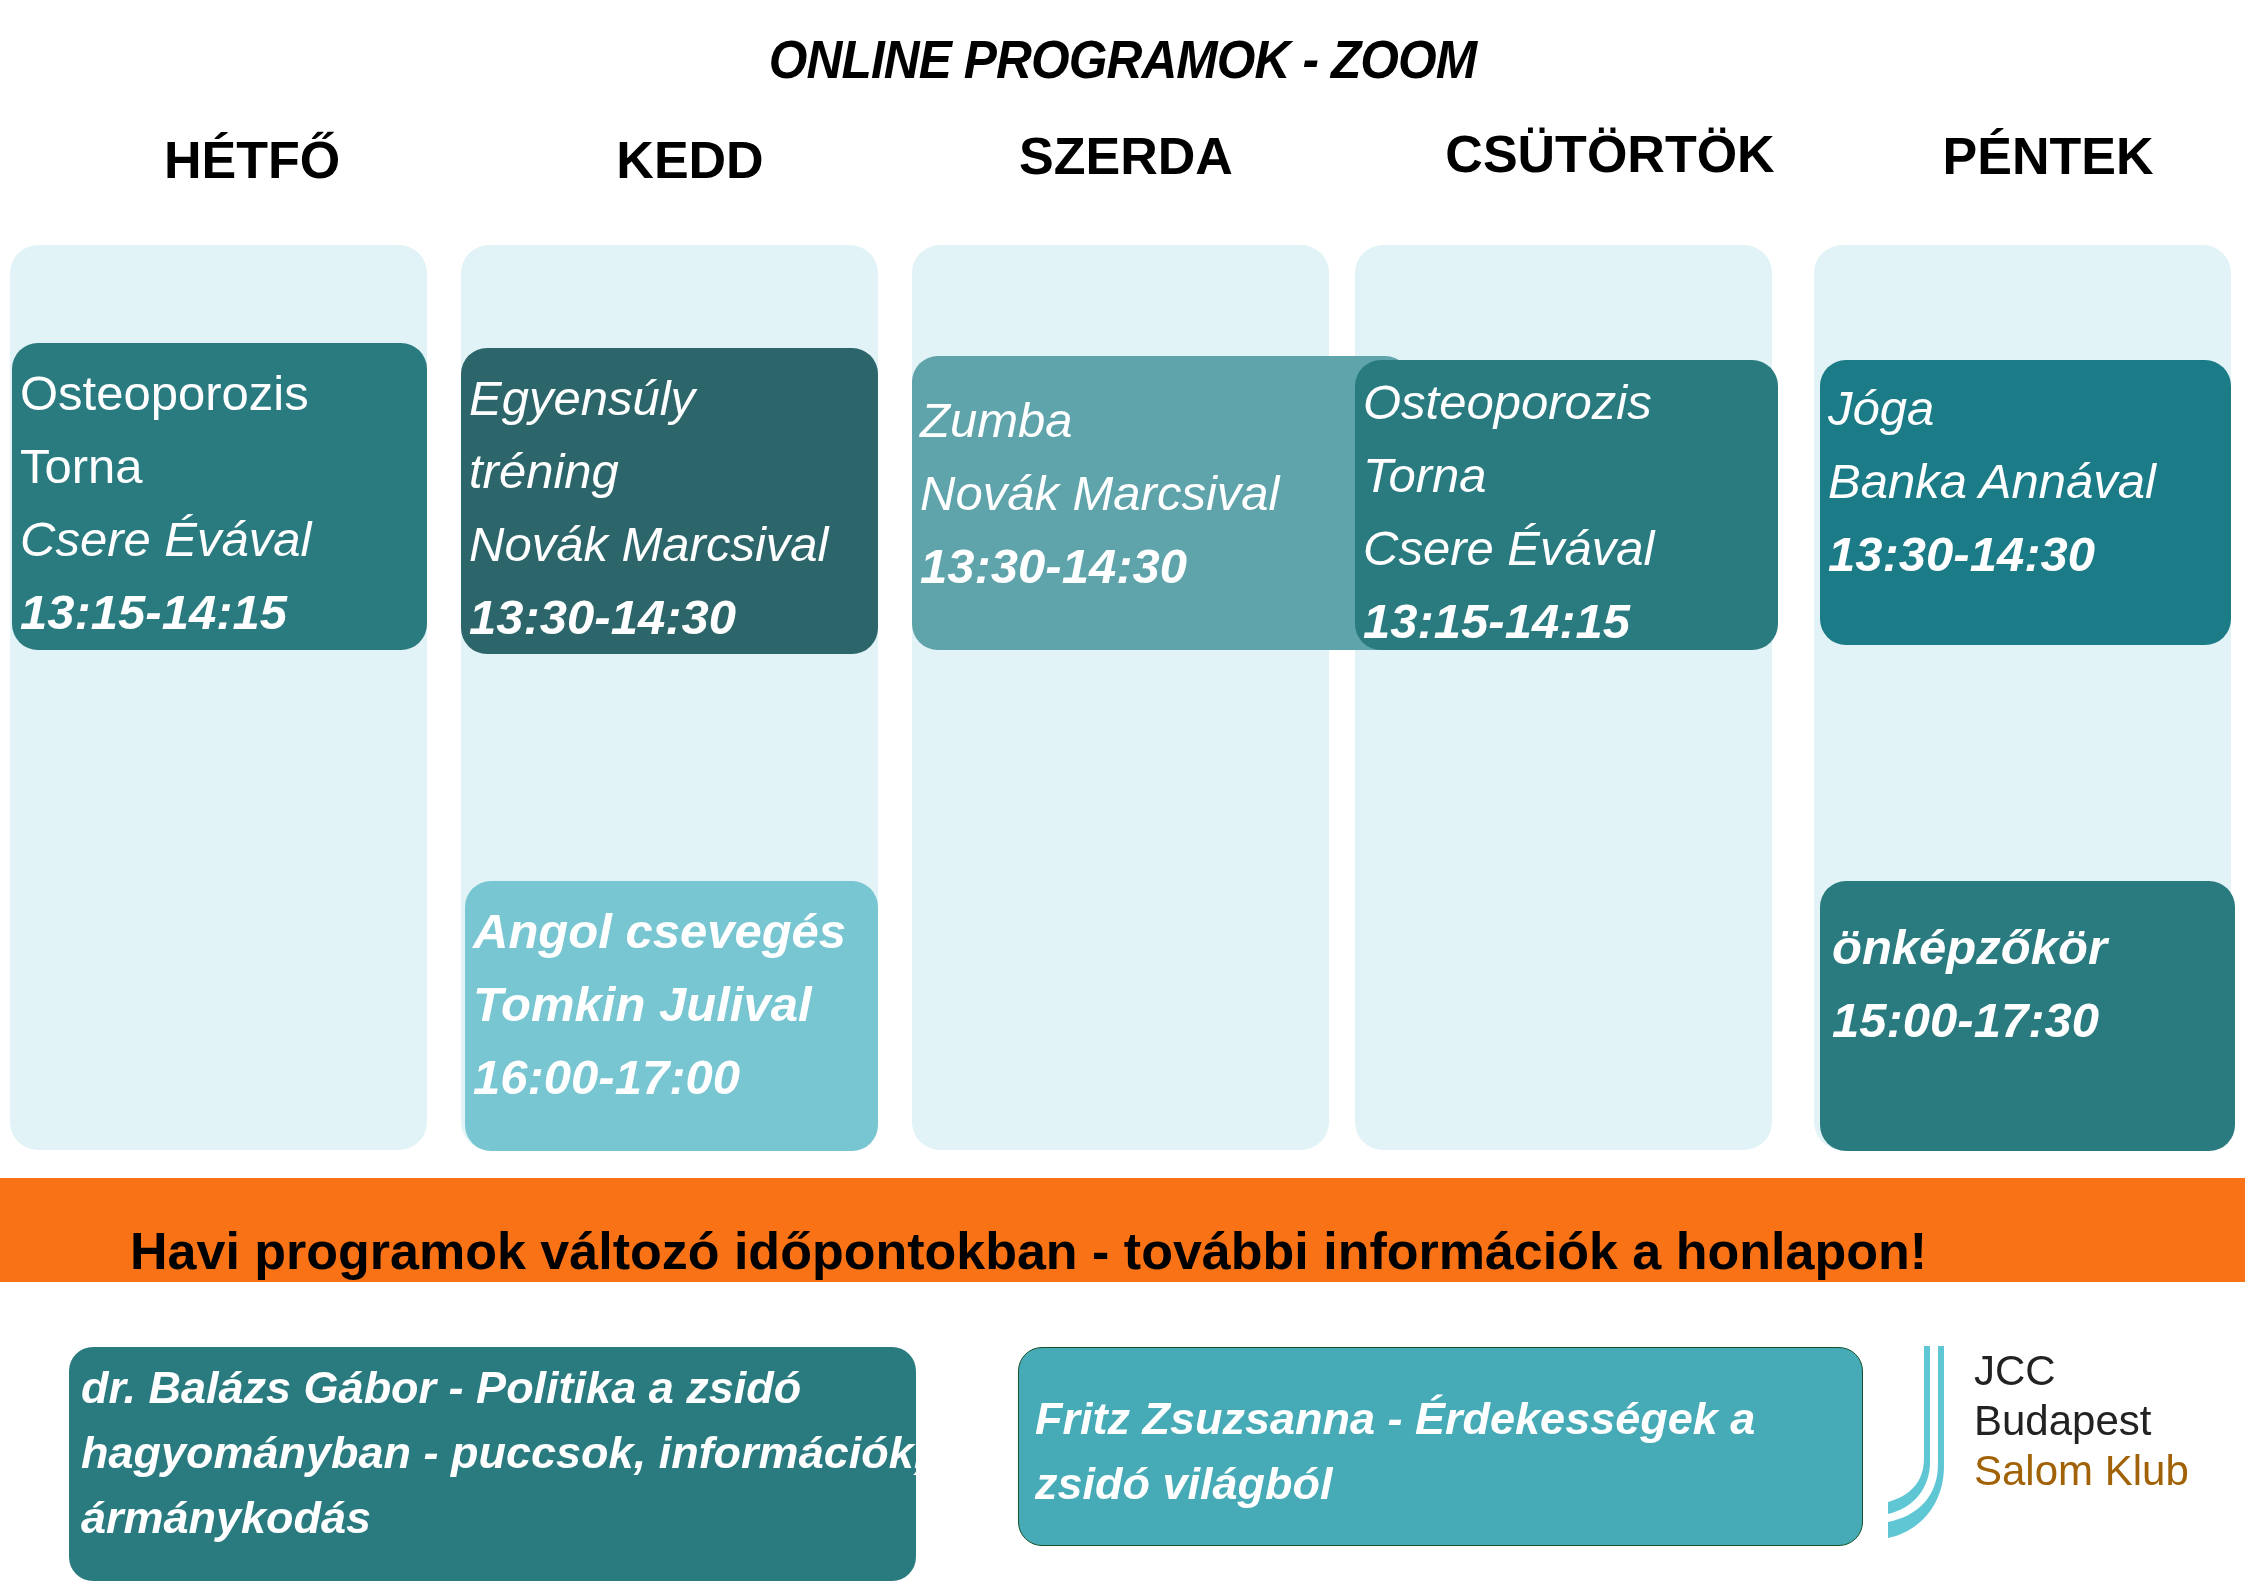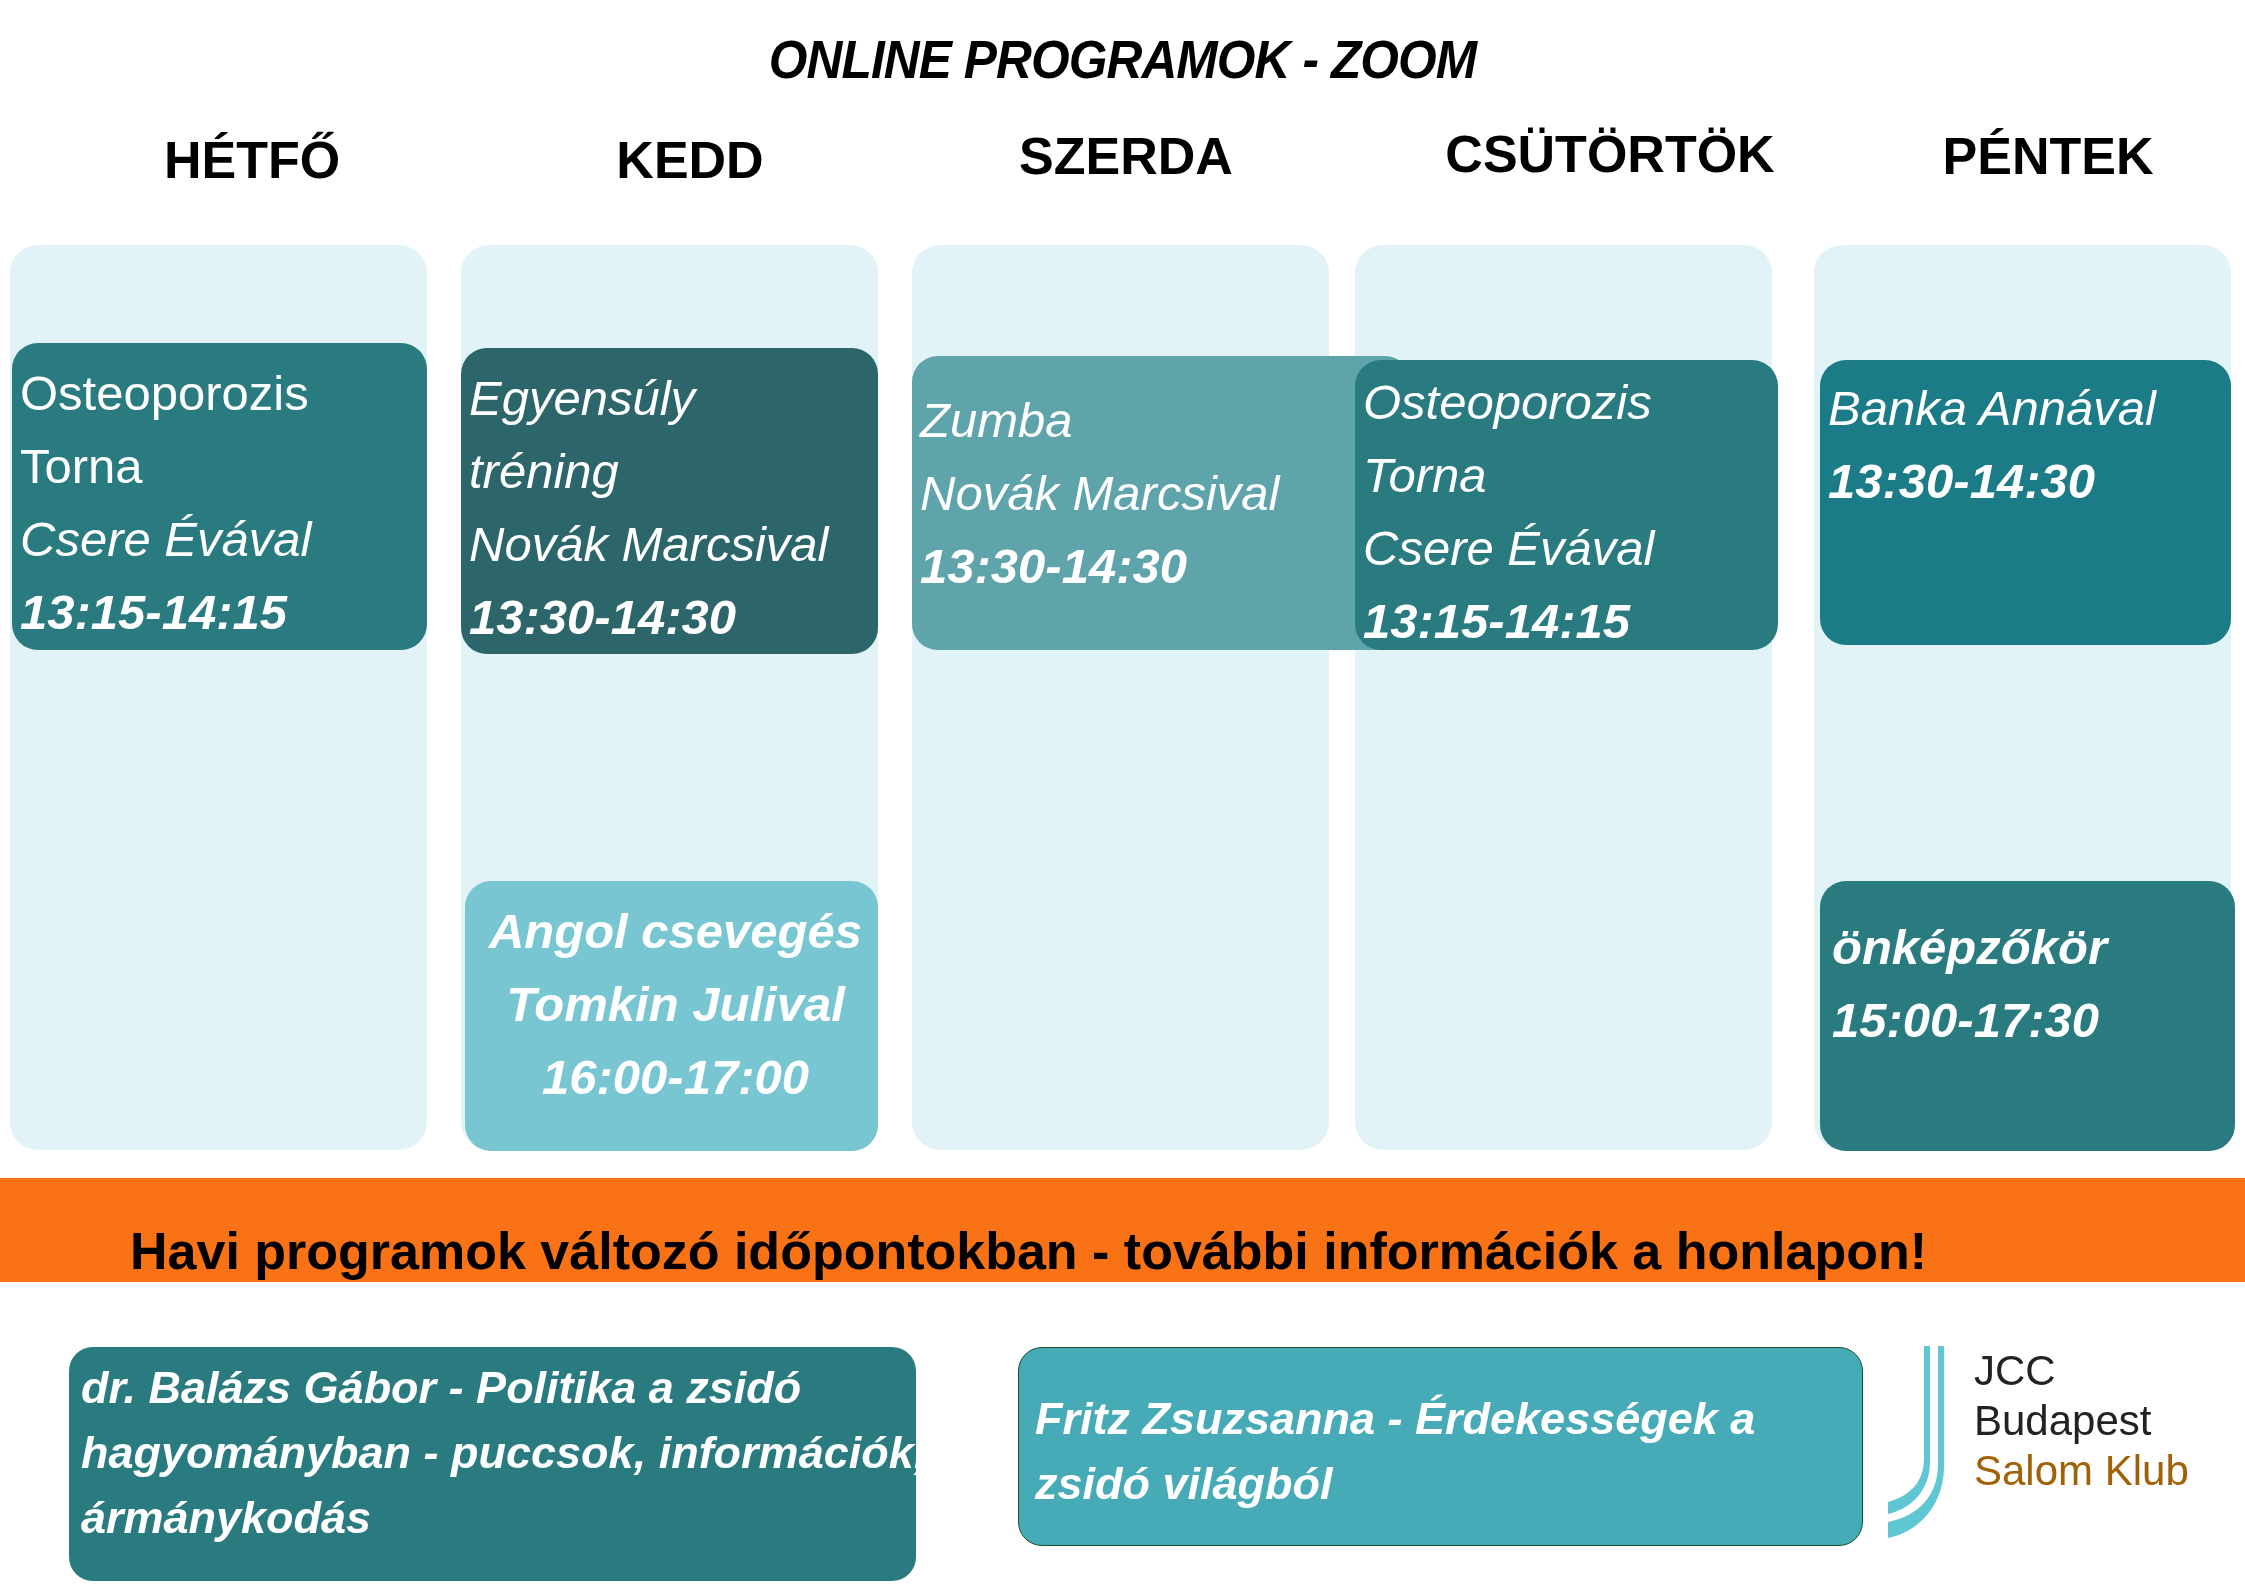--- a/index.html
+++ b/index.html
@@ -70,40 +70,41 @@
   <span class="line italic">Csere Évával</span>
   <span class="line italic bold">13:15-14:15</span>
 </div>
 
 <div class="card" style="left:461px; top:348px; width:417px; height:306px; background:#2d666a;">
   <span class="line italic">Egyensúly</span>
   <span class="line italic">tréning</span>
   <span class="line italic">Novák Marcsival</span>
   <span class="line italic bold">13:30-14:30</span>
 </div>
-<div class="card" style="left:465px; top:881px; width:413px; height:270px; background:#78c6d2; text-align:center;">
+<div class="card" style="left:465px; top:881px; width:413px; height:270px; background:#78c6d2; ">
   <span class="line italic bold">Angol csevegés</span>
   <span class="line italic bold">Tomkin Julival</span>
   <span class="line italic bold">16:00-17:00</span>
 </div>
 
 <div class="card" style="left:912px; top:356px; width:499px; height:294px; background:#5fa3ab; padding-top:28px;">
   <span class="line italic">Zumba</span>
   <span class="line italic">Novák Marcsival</span>
   <span class="line italic bold">13:30-14:30</span>
 </div>
 
 <div class="card" style="left:1355px; top:360px; width:423px; height:290px; background:#2a7b80; padding-top:6px;">
   <span class="line italic">Osteoporozis</span>
   <span class="line italic">Torna</span>
   <span class="line italic">Csere Évával</span>
   <span class="line italic bold">13:15-14:15</span>
 </div>
 
 <div class="card" style="left:1820px; top:360px; width:411px; height:285px; background:#1b7b86; padding-top:12px;">
+  <span class="line italic">Jóga</span>
   <span class="line italic">Banka Annával</span>
   <span class="line italic bold">13:30-14:30</span>
 </div>
 <div class="card" style="left:1820px; top:881px; width:415px; height:270px; background:#2a7b80; padding-top:30px; padding-left:12px;">
   <span class="line italic bold">önképzőkör</span>
   <span class="line italic bold">15:00-17:30</span>
 </div>
 
 <div class="band">
   <div class="band-text">Havi programok változó időpontokban - további információk a honlapon!</div>

